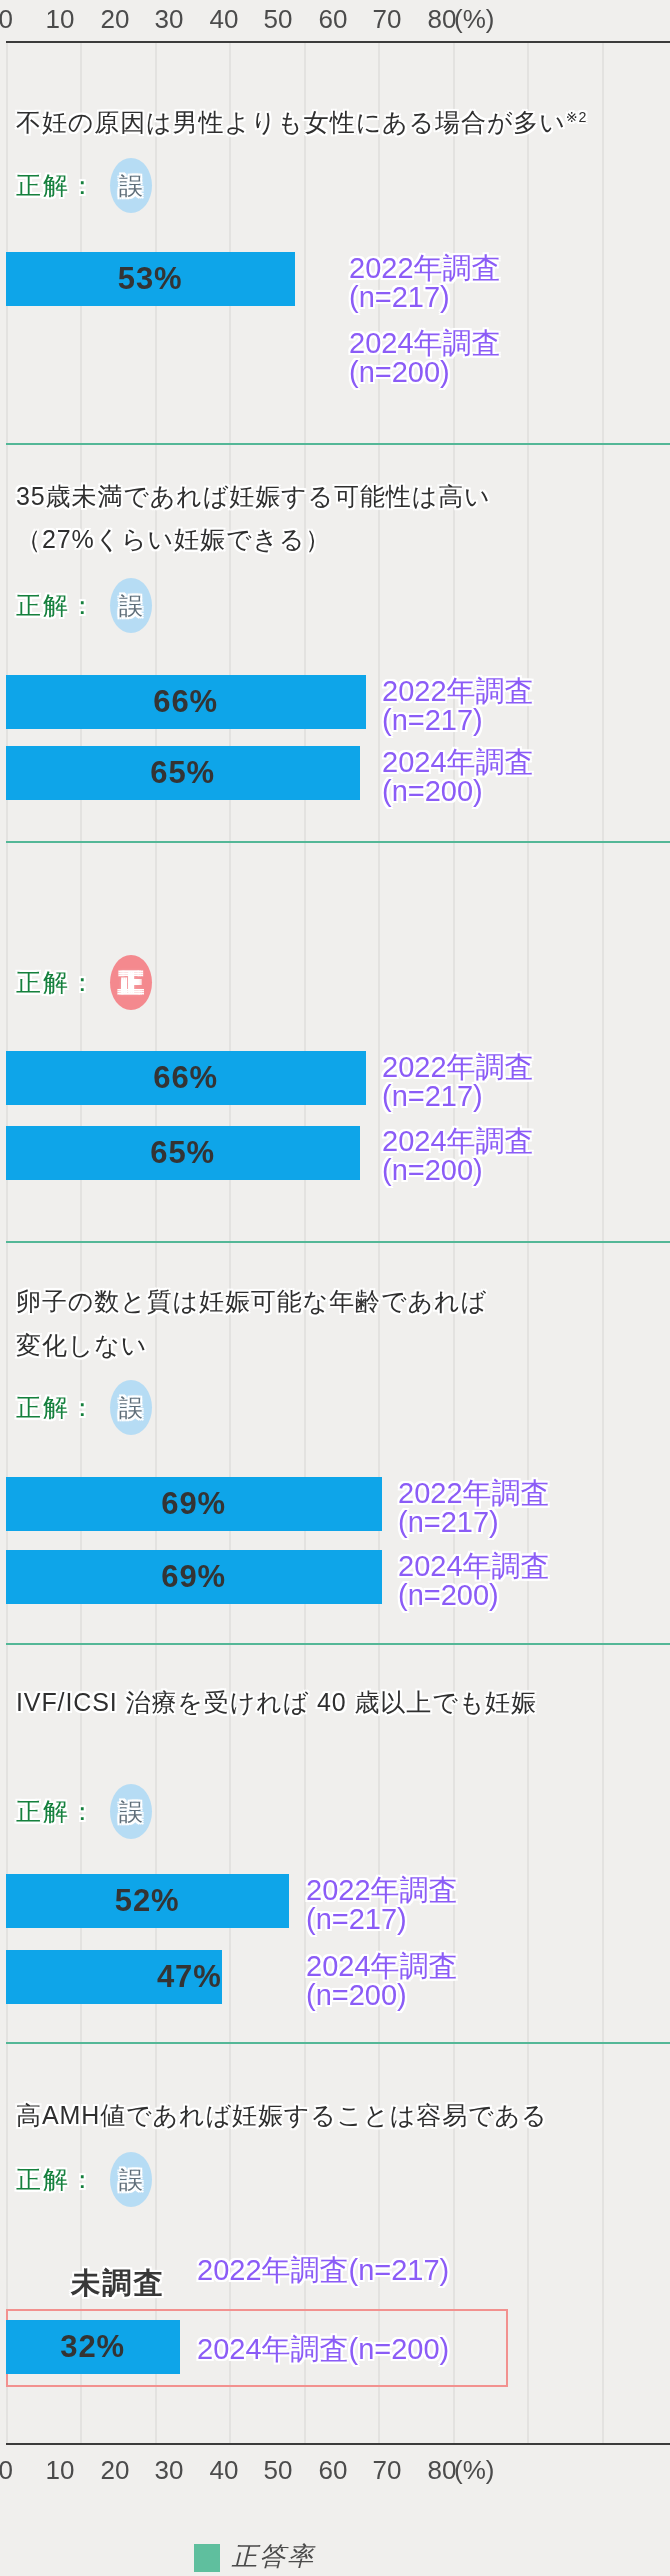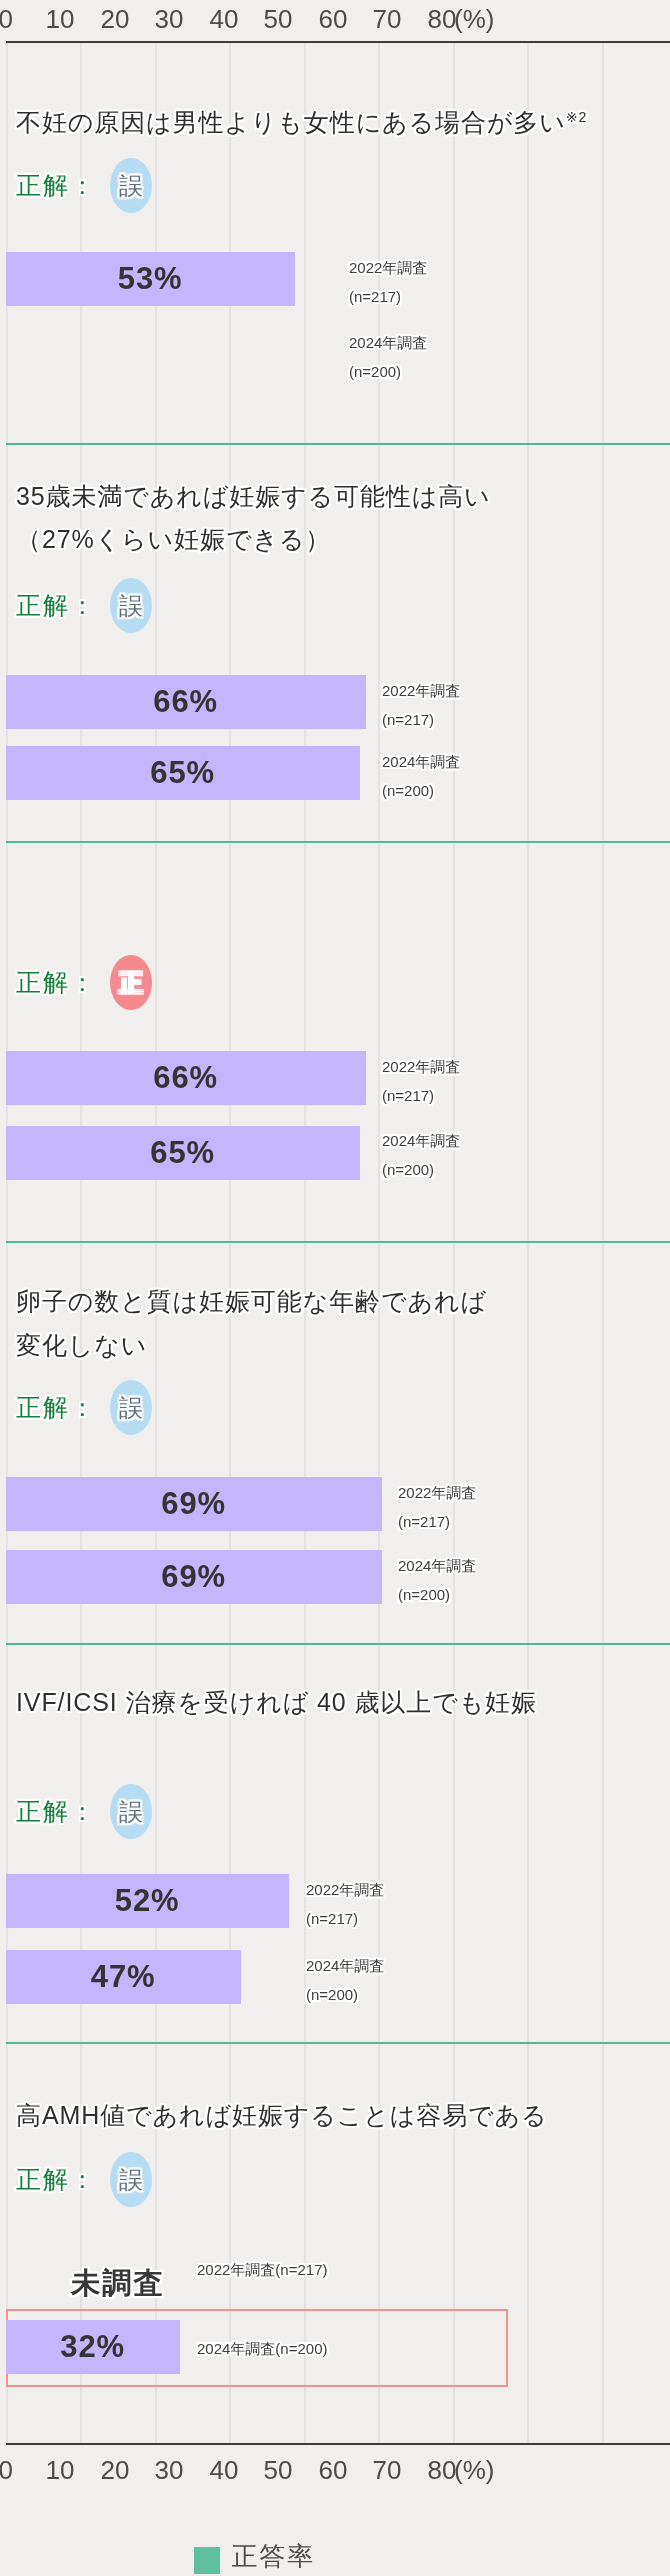--- a/index.html
+++ b/index.html
@@ -19,29 +19,29 @@
      0 -1.9px 0 #fff, 0 1.9px 0 #fff, -1.9px 0 0 #fff, 1.9px 0 0 #fff, 0 0 4.7px #fff;}
   .q{position:absolute;left:16px;font-size:25px;color:#2f2f2f;letter-spacing:0.9px;white-space:nowrap;}
   .q sup{font-size:14.2px;}
   .ans{position:absolute;left:16px;height:55px;display:flex;align-items:center;}
   .ans-label{font-size:25px;color:#15803d;letter-spacing:1.9px;}
   .badge{display:flex;align-items:center;justify-content:center;
     width:42px;height:55px;border-radius:50%;margin-left:13.3px;
     font-size:24px;}
   .badge.blue{background:#b6dcf4;color:#5f6e79;}
   .badge.red{background:#f4898e;color:#ffffff;}
-  .bar{position:absolute;left:5.7px;height:54px;background:#c4b5fd;
+  .bar{position:absolute;left:5.7px;height:54px;background:#0ea5e9;
     display:flex;align-items:center;justify-content:center;}
   .pct{font-size:31px;font-weight:bold;color:#343434;letter-spacing:0.9px;}
-  .bar-label{position:absolute;font-size:15px;line-height:28.5px;color:#404040;white-space:nowrap;}
+  .bar-label{position:absolute;font-size:29px;line-height:28.5px;color:#8b5cf6;white-space:nowrap;}
   .divider{position:absolute;left:5.7px;width:665px;height:1.9px;background:#54b797;}
   .unsurveyed{position:absolute;left:71px;font-size:29.4px;font-weight:bold;color:#383838;letter-spacing:1.9px;margin-top:15px;}
   .highlight-box{position:absolute;left:5.7px;top:2309px;width:502px;height:78px;
     border:2.8px solid #f2918f;box-sizing:border-box;}
-  .legend{position:absolute;top:2539px;left:194px;display:flex;align-items:flex-end;}
+  .legend{position:absolute;top:2539px;left:194px;display:flex;align-items:center;font-style:italic;}
   .legend-swatch{width:26px;height:27.5px;background:#5fbf9e;margin-top:2.8px;}
   .legend-label{margin-left:11.4px;font-size:26px;color:#4b4b4b;letter-spacing:1.9px;}
 </style>
 </head>
 <body>
 
 <div id="canvas">
     <div class="gridline" style="left: 602px;"></div>
     <div class="gridline" style="left: 527px;"></div>
     <div class="gridline" style="left: 453px;"></div>
@@ -142,21 +142,21 @@
     <span class="ans-label">正解：</span>
     <span class="badge blue">誤</span>
   </div>
   <div class="bar" style="top: 1874px; width: 283px;">
       <span class="pct">52%</span>
     </div>
   <div class="bar-label halo" style="top:1876px;left:306px">
       <div>2022年調査</div>
       <div>(n=217)</div>
     </div>
-  <div class="bar" style="top: 1950px; width: 235px;">
+  <div class="bar" style="top: 1950px; width: 216px; justify-content: flex-end;">
       <span class="pct">47%</span>
     </div>
   <div class="bar-label halo" style="top:1952px;left:306px">
       <div>2024年調査</div>
       <div>(n=200)</div>
     </div>
   <div class="divider" style="top:2042px"></div>
 
   <div class="q halo" style="top:2099px">高AMH値であれば妊娠することは容易である</div>
   <div class="ans halo" style="top:2152px">

